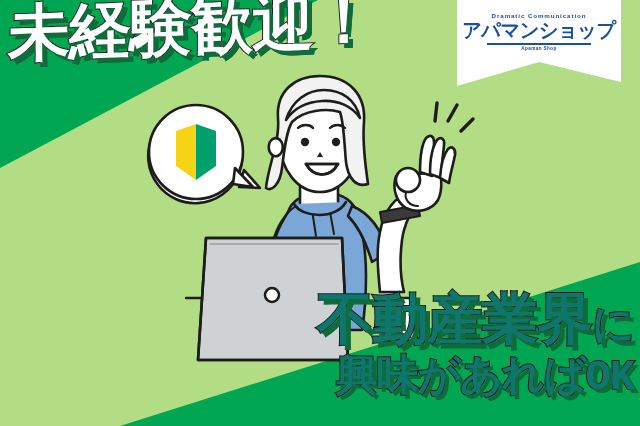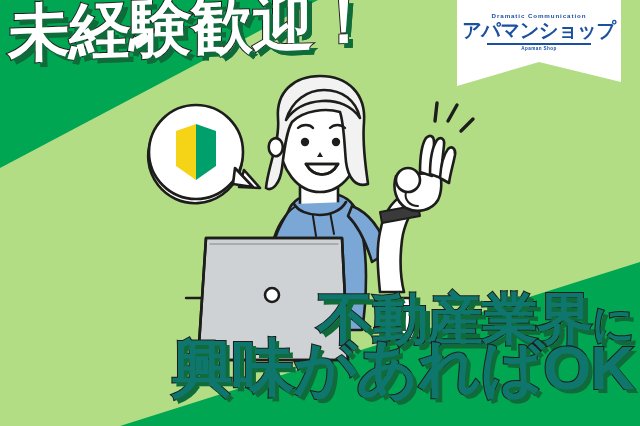--- a/index.html
+++ b/index.html
@@ -50,24 +50,25 @@
     white-space:nowrap;
   }
   .copy-line1{
     bottom:68px;
     font-size:56px;
     letter-spacing:-1px;
     text-shadow:5px 5px 0 #0f6b3a;
   }
   .copy-line1 .small{font-size:42px;}
   .copy-line2{
-    bottom:16px;
-    font-size:62px;
+    bottom:23px;
+    font-size:42px;
     letter-spacing:-1px;
     text-shadow:4px 4px 0 #0f6b3a;
+    font-family:Liberation Mono, monospace;
   }
 
   
   .logocard{
     position:absolute;
     left:457px;top:-2px;width:164px;height:88px;
   }
   .logo-inner{
     position:absolute;left:0;top:0;width:164px;height:88px;
     display:flex;flex-direction:column;align-items:center;

